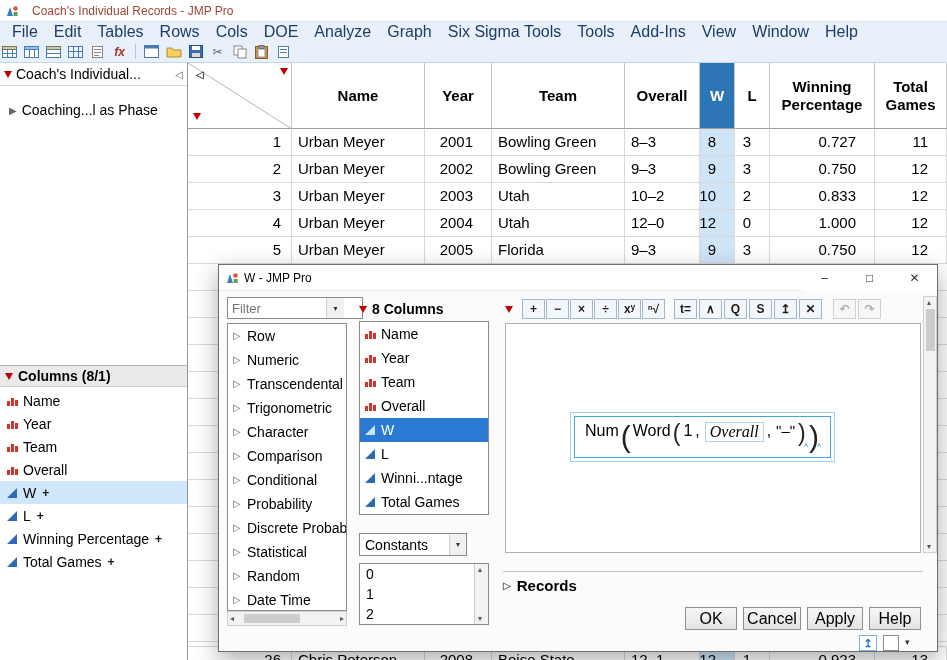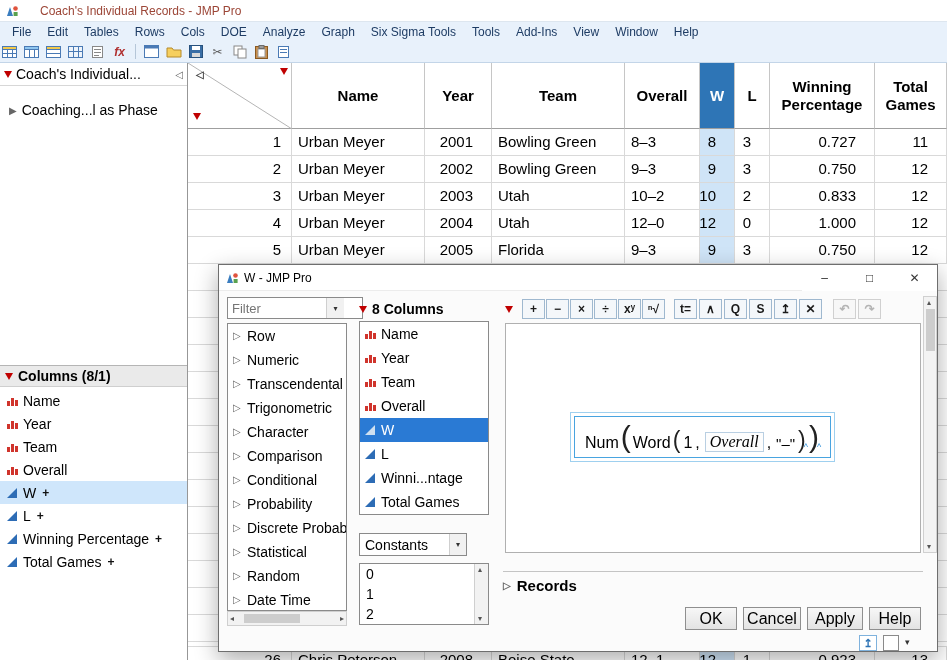--- a/index.html
+++ b/index.html
@@ -2,23 +2,23 @@
 <html><head>
 <meta charset="utf-8">
 <style>
   * { margin:0; padding:0; box-sizing:border-box; }
   html,body { width:947px; height:660px; overflow:hidden; }
   body { font-family:"Liberation Sans", sans-serif; background:#fff; position:relative; }
   .abs { position:absolute; }
 
   
   .titlebar { left:0; top:0; width:947px; height:22px; background:#fff; border-bottom:1px solid #dde6ef;
-              display:flex; align-items:center; gap:21px; padding-left:5px; font-size:12px; color:#9c4637; }
+              display:flex; align-items:center; gap:13px; padding-left:5px; font-size:12px; color:#9c4637; }
   .menubar  { left:0; top:22px; width:947px; height:19px; background:#e8f1fb; display:flex; align-items:center;
-              padding-left:4px; font-size:12px; color:#1e3c64; }
+              padding-left:4px; font-size:16px; color:#1e3c64; }
   .menubar span { padding:2px 8px; cursor:default; }
   .toolbar  { left:0; top:41px; width:947px; height:22px; background:#e8f1fb; border-bottom:1px solid #c3d5e8;
               display:flex; align-items:center; gap:3px; }
   .tbico { width:19px; height:18px; display:flex; align-items:center; justify-content:center; font-size:12px; color:#555; }
   .tbsep { width:1px; height:15px; background:#b5c6d8; margin:0 3px; }
 
   
   .sidebar { left:0; top:63px; width:188px; height:597px; background:#fff; border-right:1px solid #979797; }
   .sb-tables-header { position:absolute; left:0; top:0; width:187px; height:23px; border-bottom:1px solid #d7d7d7;
               display:flex; align-items:center; gap:4px; padding:0 4px; font-size:14px; color:#000; background:#fff; }
@@ -107,21 +107,21 @@
 
   .ftoolbar { position:absolute; left:286px; top:34px; display:flex; align-items:center; }
   .ftoolbar .red-tri { margin-right:9px; }
   .fbtn { width:23px; height:20px; margin-right:1px; background:#f4f7fa; border:1px solid #9fb8cf;
           display:flex; align-items:center; justify-content:center; font-size:12px; font-weight:bold; color:#1a1a1a; }
   .fbtn.g2 { margin-left:8px; } .fbtn.g2 ~ .fbtn.g2 { margin-left:1px; }
   .fbtn.g3 { margin-left:10px; } .fbtn.g3 ~ .fbtn.g3 { margin-left:1px; }
   .fbtn.disabled { color:#b4b4b4; border-color:#d0d0d0; background:#f7f7f7; }
 
   .canvas { position:absolute; left:286px; top:58px; width:416px; height:230px; border:1px solid #b0b0b0; background:#fff; }
-  .formula { position:absolute; left:68px; top:92px; display:inline-flex; align-items:flex-end;
+  .formula { position:absolute; left:68px; top:92px; display:inline-flex; align-items:flex-start;
              border:1px solid #49a4e0; outline:1px solid #9fd0ef; outline-offset:3px; background:#fff;
              padding:5px 8px; font-size:16px; }
   .fname { margin:0 2px; }
   .paren { font-weight:300; color:#222; line-height:1; }
   .p-big { font-size:30px; } .p-med { font-size:23px; }
   .farg { margin:0 3px; }
   .fcomma { margin:0 2px 0 0; }
   .colref { font-family:"Liberation Serif", serif; font-style:italic; font-size:16px; border:1px solid #b9cfe2;
             background:#fdfdfd; padding:0 4px; margin:0 3px; }
   .fstr { font-size:15px; margin:0 3px; }

